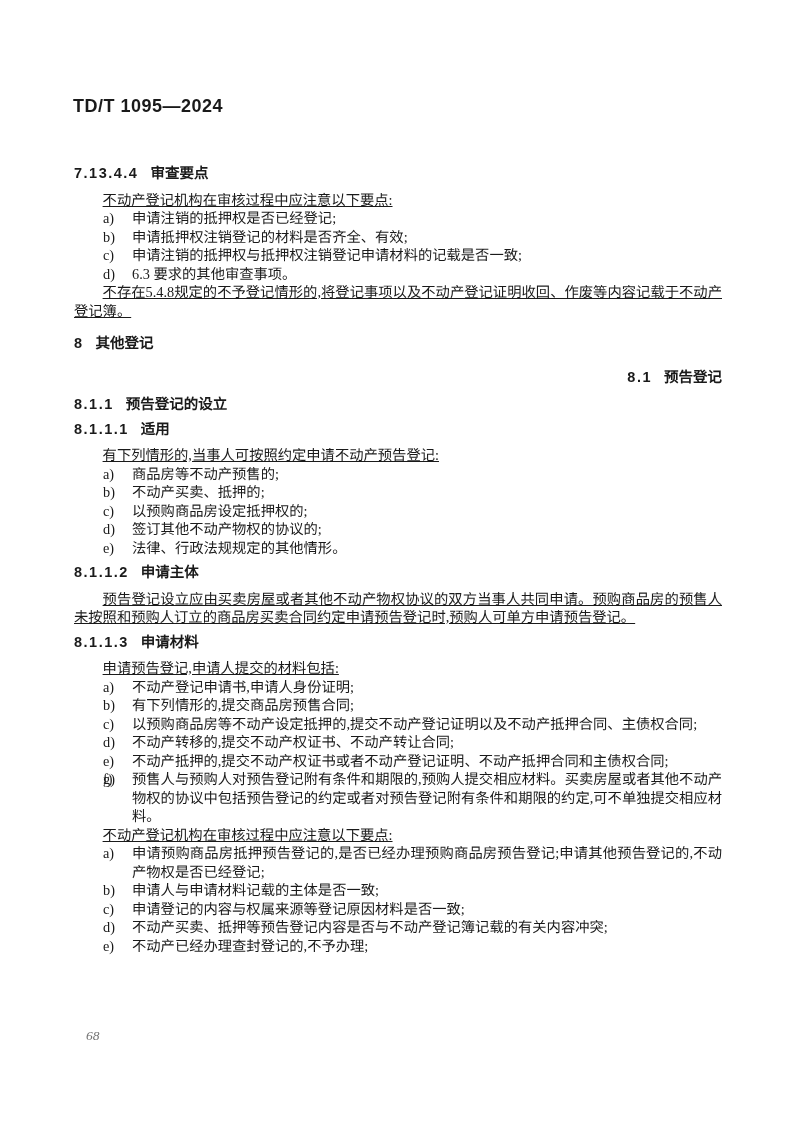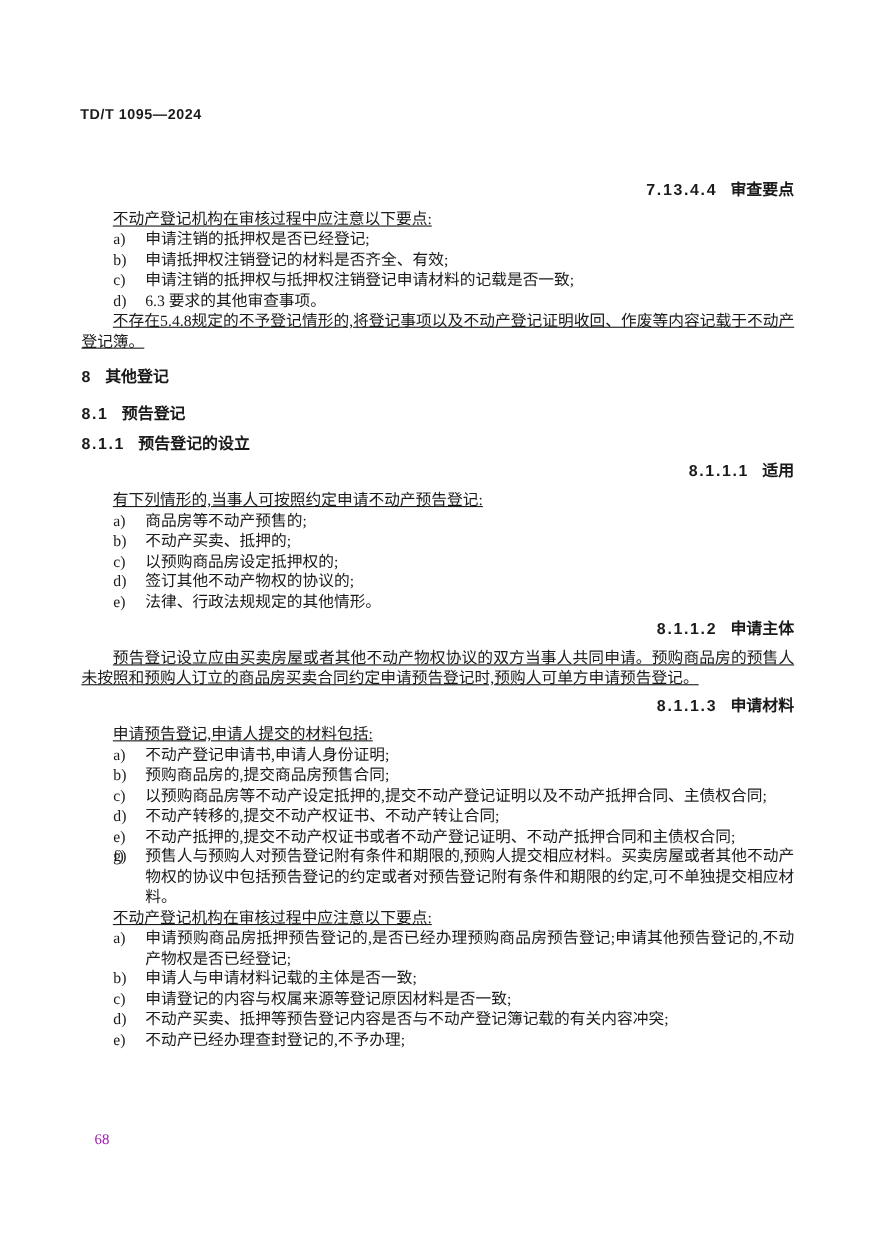--- a/index.html
+++ b/index.html
@@ -15,21 +15,21 @@
     overflow: hidden;
     font-family: "Liberation Serif", "DejaVu Serif", serif;
     color: #1a1a1a;
   }
   .doc-header {
     position: absolute;
     top: 96px;
     left: 73px;
     font-family: "Liberation Sans", "DejaVu Sans", sans-serif;
     font-weight: bold;
-    font-size: 13px;
+    font-size: 18px;
     letter-spacing: 0.5px;
     color: #1a1a1a;
     white-space: nowrap;
   }
   .content {
     position: absolute;
     left: 74px;
     right: 71px;
     top: 0;
     padding-top: 158px;
@@ -56,30 +56,31 @@
     font-weight: bold;
     font-size: 14.5px;
     line-height: 18.5px;
     text-align: left;
   }
   .heading .num {
     letter-spacing: 1.5px;
     margin-right: 12px;
   }
   .h1 { margin: 14px 0 15px; }
-  .h2 { margin: 0 0 9px; }
+  .h2 { margin: 0 0 9px; text-align: right; }
   .h3 { margin: 0 0 4px; }
-  .h4 { margin: 6px 0 8px; text-align: right; }
+  .h4 { margin: 6px 0 8px; }
   .page-number {
     position: absolute;
     left: 86px;
     top: 1028px;
     font-size: 13.5px;
     font-family: "Liberation Serif", "DejaVu Serif", serif;
-    color: #a21caf;
+    color: #737373;
+    font-style: italic;
   }
 </style>
 </head>
 <body>
 
 <div class="page">
   <div class="doc-header">TD/T 1095—2024</div>
 
   <div class="content">
       <div class="heading h4"><span class="num">7.13.4.4</span><span class="title">审查要点</span></div>
@@ -97,21 +98,21 @@
       <div class="list-item"><span class="li-label">a)</span><span class="li-text">商品房等不动产预售的;</span></div>
       <div class="list-item"><span class="li-label">b)</span><span class="li-text">不动产买卖、抵押的;</span></div>
       <div class="list-item"><span class="li-label">c)</span><span class="li-text">以预购商品房设定抵押权的;</span></div>
       <div class="list-item"><span class="li-label">d)</span><span class="li-text">签订其他不动产物权的协议的;</span></div>
       <div class="list-item"><span class="li-label">e)</span><span class="li-text">法律、行政法规规定的其他情形。</span></div>
       <div class="heading h4"><span class="num">8.1.1.2</span><span class="title">申请主体</span></div>
       <p class="para">预告登记设立应由买卖房屋或者其他不动产物权协议的双方当事人共同申请。预购商品房的预售人未按照和预购人订立的商品房买卖合同约定申请预告登记时,预购人可单方申请预告登记。</p>
       <div class="heading h4"><span class="num">8.1.1.3</span><span class="title">申请材料</span></div>
       <p class="para">申请预告登记,申请人提交的材料包括:</p>
       <div class="list-item"><span class="li-label">a)</span><span class="li-text">不动产登记申请书,申请人身份证明;</span></div>
-      <div class="list-item"><span class="li-label">b)</span><span class="li-text">预购商品房的,提交商品房预售合同;</span></div>
+      <div class="list-item"><span class="li-label">b)</span><span class="li-text">有下列情形的,提交商品房预售合同;</span></div>
       <div class="list-item"><span class="li-label">c)</span><span class="li-text">以预购商品房等不动产设定抵押的,提交不动产登记证明以及不动产抵押合同、主债权合同;</span></div>
       <div class="list-item"><span class="li-label">d)</span><span class="li-text">不动产转移的,提交不动产权证书、不动产转让合同;</span></div>
       <div class="list-item"><span class="li-label">e)</span><span class="li-text">不动产抵押的,提交不动产权证书或者不动产登记证明、不动产抵押合同和主债权合同;</span></div>
       <div class="list-item"><span class="li-label">f)</span></div>
       <div class="list-item"><span class="li-label">g)</span><span class="li-text">预售人与预购人对预告登记附有条件和期限的,预购人提交相应材料。买卖房屋或者其他不动产物权的协议中包括预告登记的约定或者对预告登记附有条件和期限的约定,可不单独提交相应材料。</span></div>
       <p class="para">不动产登记机构在审核过程中应注意以下要点:</p>
       <div class="list-item"><span class="li-label">a)</span><span class="li-text">申请预购商品房抵押预告登记的,是否已经办理预购商品房预告登记;申请其他预告登记的,不动产物权是否已经登记;</span></div>
       <div class="list-item"><span class="li-label">b)</span><span class="li-text">申请人与申请材料记载的主体是否一致;</span></div>
       <div class="list-item"><span class="li-label">c)</span><span class="li-text">申请登记的内容与权属来源等登记原因材料是否一致;</span></div>
       <div class="list-item"><span class="li-label">d)</span><span class="li-text">不动产买卖、抵押等预告登记内容是否与不动产登记簿记载的有关内容冲突;</span></div>

